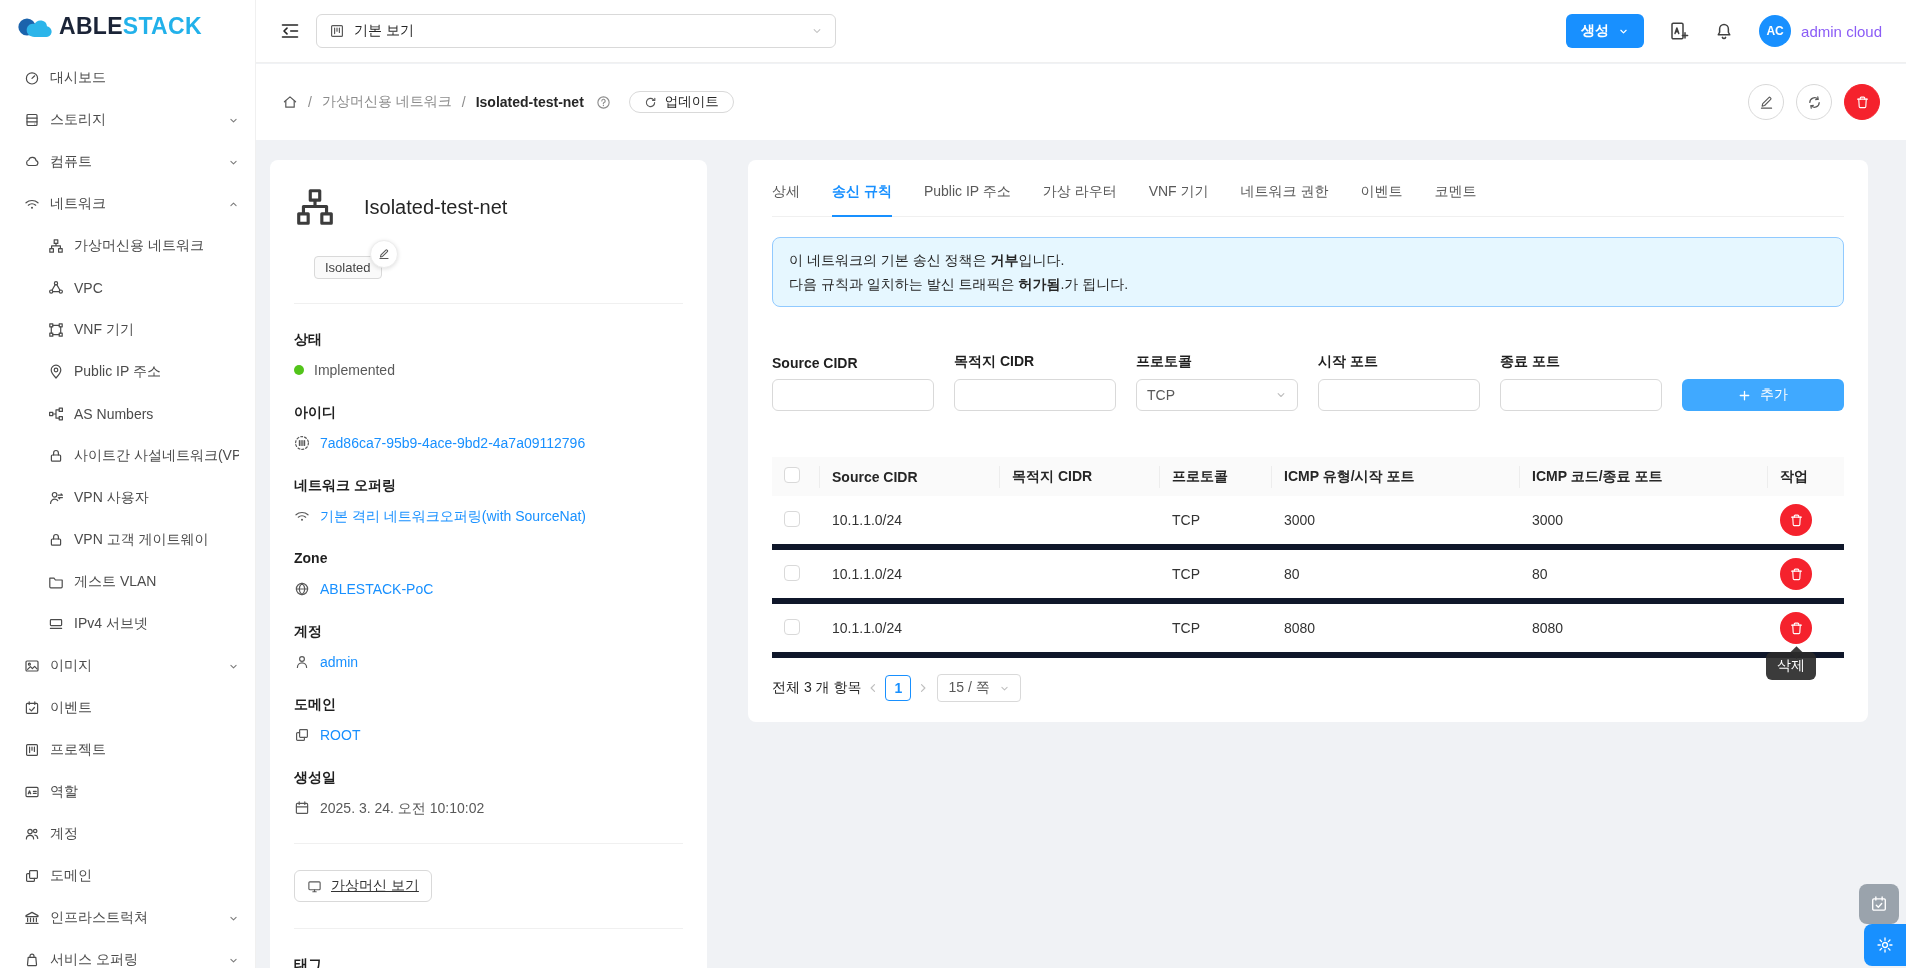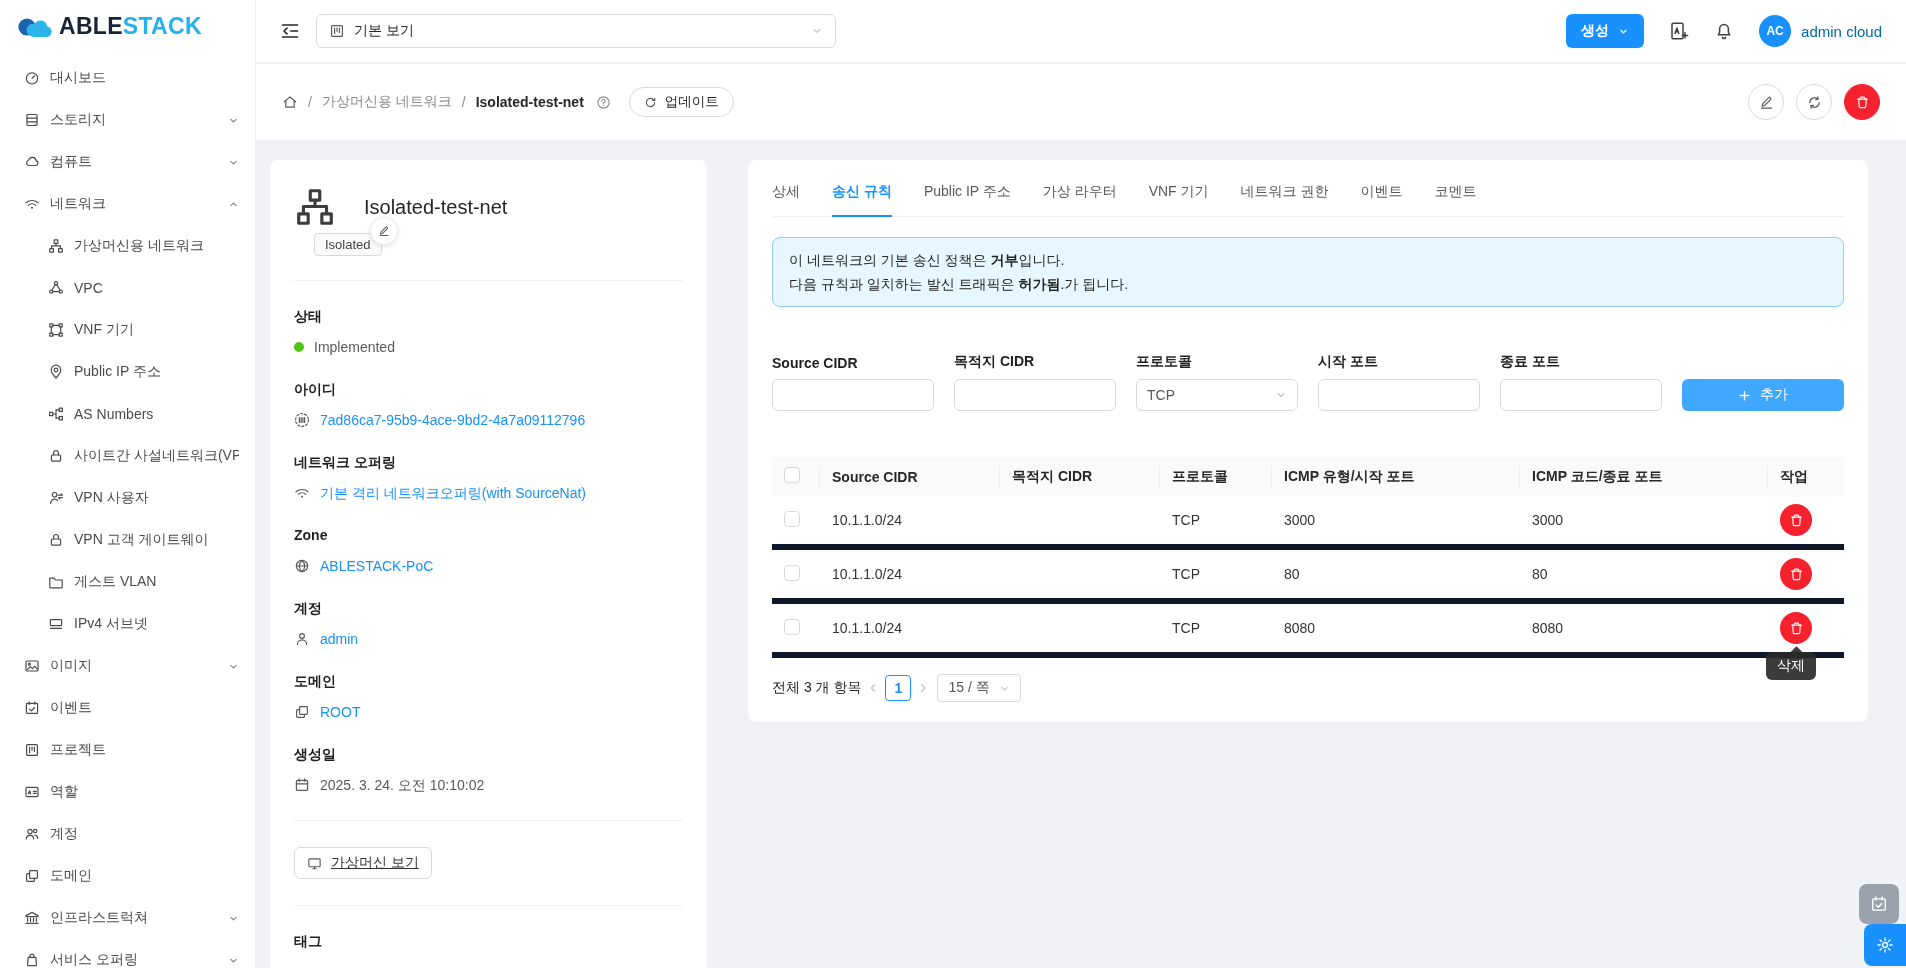--- a/index.html
+++ b/index.html
@@ -28,47 +28,47 @@
   .fold { width:20px; height:20px; color:#262626; cursor:pointer; }
   .proj-select { width:520px; height:34px; border:1px solid #d9d9d9; border-radius:6px; display:flex; align-items:center; gap:9px; padding:0 12px; color:#262626; cursor:pointer; background:#fff; }
   .proj-select .ic { color:#595959; }
   .proj-select .chev { margin-left:auto; width:12px; height:12px; color:#bfbfbf; }
   .top-right { margin-left:auto; display:flex; align-items:center; gap:25px; }
   .create-btn { background:#1890ff; color:#fff; border:none; border-radius:6px; height:34px; padding:0 15px; font-size:14px; font-weight:600; display:flex; align-items:center; gap:9px; cursor:pointer; font-family:inherit; }
   .create-btn .chev { width:11px; height:11px; color:#fff; }
   .hdr-ic { width:20px; height:20px; color:#404040; cursor:pointer; }
   .user-wrap { display:flex; align-items:center; gap:10px; cursor:pointer; }
   .avatar { width:32px; height:32px; border-radius:50%; background:#1890ff; color:#fff; font-size:12px; font-weight:700; display:flex; align-items:center; justify-content:center; }
-  .user-name { font-size:15px; color:#0369a1; }
+  .user-name { font-size:15px; color:#8b5cf6; }
 
   
   .crumbbar { position:absolute; left:256px; right:0; top:64px; height:76px; background:#fff; display:flex; align-items:center; padding:0 26px; gap:10px; z-index:4; }
   .crumb-home { width:16px; height:16px; color:#595959; cursor:pointer; }
   .crumb-sep { color:#8c8c8c; }
   .crumb-muted { color:#8c8c8c; cursor:pointer; }
   .crumb-current { color:#262626; font-weight:700; }
   .q-ic { width:15px; height:15px; color:#8c8c8c; margin-left:2px; cursor:pointer; }
-  .update-pill { display:flex; align-items:center; gap:8px; border:1px solid #d9d9d9; border-radius:999px; height:30px; padding:0 14px; font-size:13.5px; color:#262626; background:#fff; margin-left:8px; cursor:pointer; font-family:inherit; }
+  .update-pill { display:flex; align-items:center; gap:8px; border:1px solid #d9d9d9; border-radius:999px; height:22px; padding:0 14px; font-size:13.5px; color:#262626; background:#fff; margin-left:8px; cursor:pointer; font-family:inherit; }
   .update-pill .ic { width:13px; height:13px; color:#595959; }
   .crumb-actions { margin-left:auto; display:flex; gap:12px; }
   .circ { width:36px; height:36px; border-radius:50%; border:1px solid #d9d9d9; background:#fff; display:flex; align-items:center; justify-content:center; color:#595959; cursor:pointer; }
   .circ .ic { width:15px; height:15px; }
   .circ.danger { background:#f5222d; border-color:#f5222d; color:#fff; }
 
   
   .content { position:absolute; left:256px; right:0; top:140px; bottom:0; padding:20px 38px 0 14px; display:flex; gap:41px; overflow:hidden; }
   .card { background:#fff; border-radius:8px; }
   .left-card { width:437px; flex:none; padding:26px 24px 24px; height:1040px; }
   .right-card { flex:1; padding:0 24px 20px; height:fit-content; }
 
   
   .panel-head { display:flex; align-items:center; gap:28px; }
   .ic.big { width:42px; height:42px; color:#3c3c3c; }
   .panel-title { font-size:20px; color:#262626; font-weight:500; }
-  .tag-row { position:relative; width:max-content; margin-top:5px;padding-left:20px; }
+  .tag-row { position:relative; width:max-content; margin-top:28px;padding-left:20px; }
   .edit-fab { position:absolute; top:-16px; right:-16px; width:28px; height:28px; border-radius:50%; background:#fff; border:1px solid #ededed; box-shadow:0 1px 4px rgba(0,0,0,.13); display:flex; align-items:center; justify-content:center; color:#595959; cursor:pointer; }
   .edit-fab .ic { width:12px; height:12px; }
   .type-tag { display:inline-block; border:1px solid #d9d9d9; background:#fafafa; border-radius:4px; padding:3px 10px; font-size:13px; color:#444; }
   .divider { height:1px; background:#f0f0f0; margin:24px 0; }
   .field { margin-bottom:20px; }
   .flabel { font-weight:700; color:#1f1f1f; margin-bottom:9px; line-height:22px; }
   .fvalue { display:flex; align-items:center; gap:10px; color:#595959; line-height:22px; }
   .fvalue .ic { color:#595959; }
   .fvalue a { color:#1890ff; text-decoration:none; cursor:pointer; }
   .dot { width:10px; height:10px; border-radius:50%; background:#52c41a; flex:none; }

